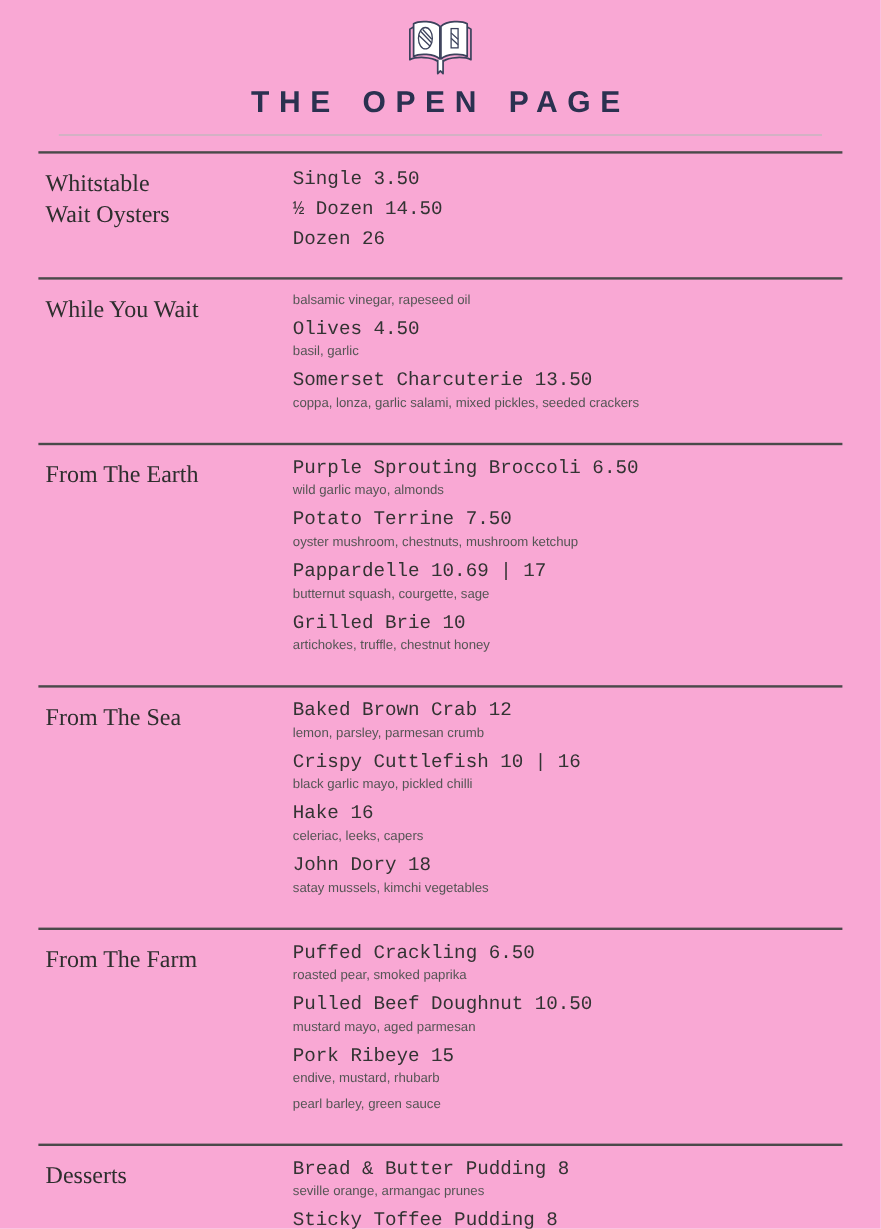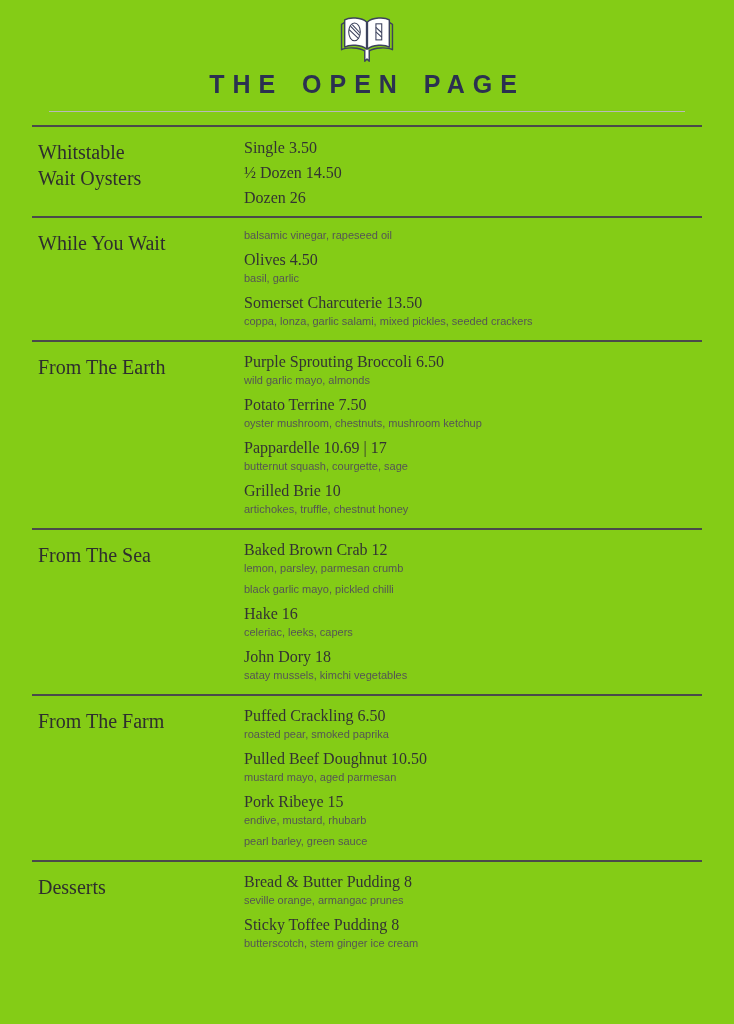--- a/index.html
+++ b/index.html
@@ -1,18 +1,18 @@
 <!DOCTYPE html>
 <html><head>
 <meta charset="utf-8">
 <style>
   * { margin: 0; padding: 0; box-sizing: border-box; }
   html, body { width: 734px; height: 1024px; background: #ffffff; }
   body { font-family: "Liberation Sans", sans-serif; color: #333; position: relative; overflow: hidden; }
-  .page { width: 734px; height: 1024px; background: #84cc16; padding-top: 12px; }
+  .page { width: 734px; height: 1024px; background: #f9a8d4; padding-top: 12px; }
 
   
   .brand { text-align: center; }
   .brand .logo { display: inline-block; margin-top: 2px; }
   .brand h1 {
     margin-top: 2px;
     font-family: "Liberation Sans", sans-serif;
     font-size: 25px; font-weight: 700;
     letter-spacing: 8px; word-spacing: 4px;
     color: #2b3150;
@@ -20,31 +20,31 @@
   .brand .subtitle {
     margin-top: 6px;
     font-size: 11px; font-weight: 700;
     letter-spacing: 4.5px;
     color: #363c4e;
   }
   .thin-rule { width: 636px; margin: 12px auto 0; border-top: 1px solid #b9b9b9; height: 0; }
 
   
   .menu { width: 670px; margin: 13px auto 0; }
-  .menu-section { display: flex; border-top: 2px solid #4a4a4a; padding: 9px 0 5px; }
+  .menu-section { display: flex; border-top: 2px solid #4a4a4a; padding: 9px 0 19px; }
   .sec-head {
     width: 212px; padding-left: 6px; flex-shrink: 0;
     font-family: "Liberation Serif", serif;
     font-size: 20px; font-weight: 400; color: #2e2e2e;
     line-height: 26px; padding-top: 3px;
   }
   .sec-items { flex: 1; }
   .dish { margin-bottom: 6px; }
   .dish-name {
-    font-family: Liberation Serif, serif;
+    font-family: Liberation Mono, monospace;
     font-size: 16px; color: #333; line-height: 21px;
   }
   .dish-desc { font-size: 11px; color: #555; line-height: 15px; margin-top: 1px; }
   .oyster-list .dish-name { line-height: 24px; }
   .oyster-list .dish { margin-bottom: 1px; }
 </style>
 </head>
 <body>
 
 <svg width="0" height="0" style="position:absolute">
@@ -142,20 +142,21 @@
     </section>
 
     <section class="menu-section">
       <div class="sec-head">From The Sea</div>
       <div class="sec-items">
         <div class="dish">
           <div class="dish-name">Baked Brown Crab 12</div>
           <div class="dish-desc">lemon, parsley, parmesan crumb</div>
         </div>
         <div class="dish">
+          <div class="dish-name">Crispy Cuttlefish 10 | 16</div>
           <div class="dish-desc">black garlic mayo, pickled chilli</div>
         </div>
         <div class="dish">
           <div class="dish-name">Hake 16</div>
           <div class="dish-desc">celeriac, leeks, capers</div>
         </div>
         <div class="dish">
           <div class="dish-name">John Dory 18</div>
           <div class="dish-desc">satay mussels, kimchi vegetables</div>
         </div>

